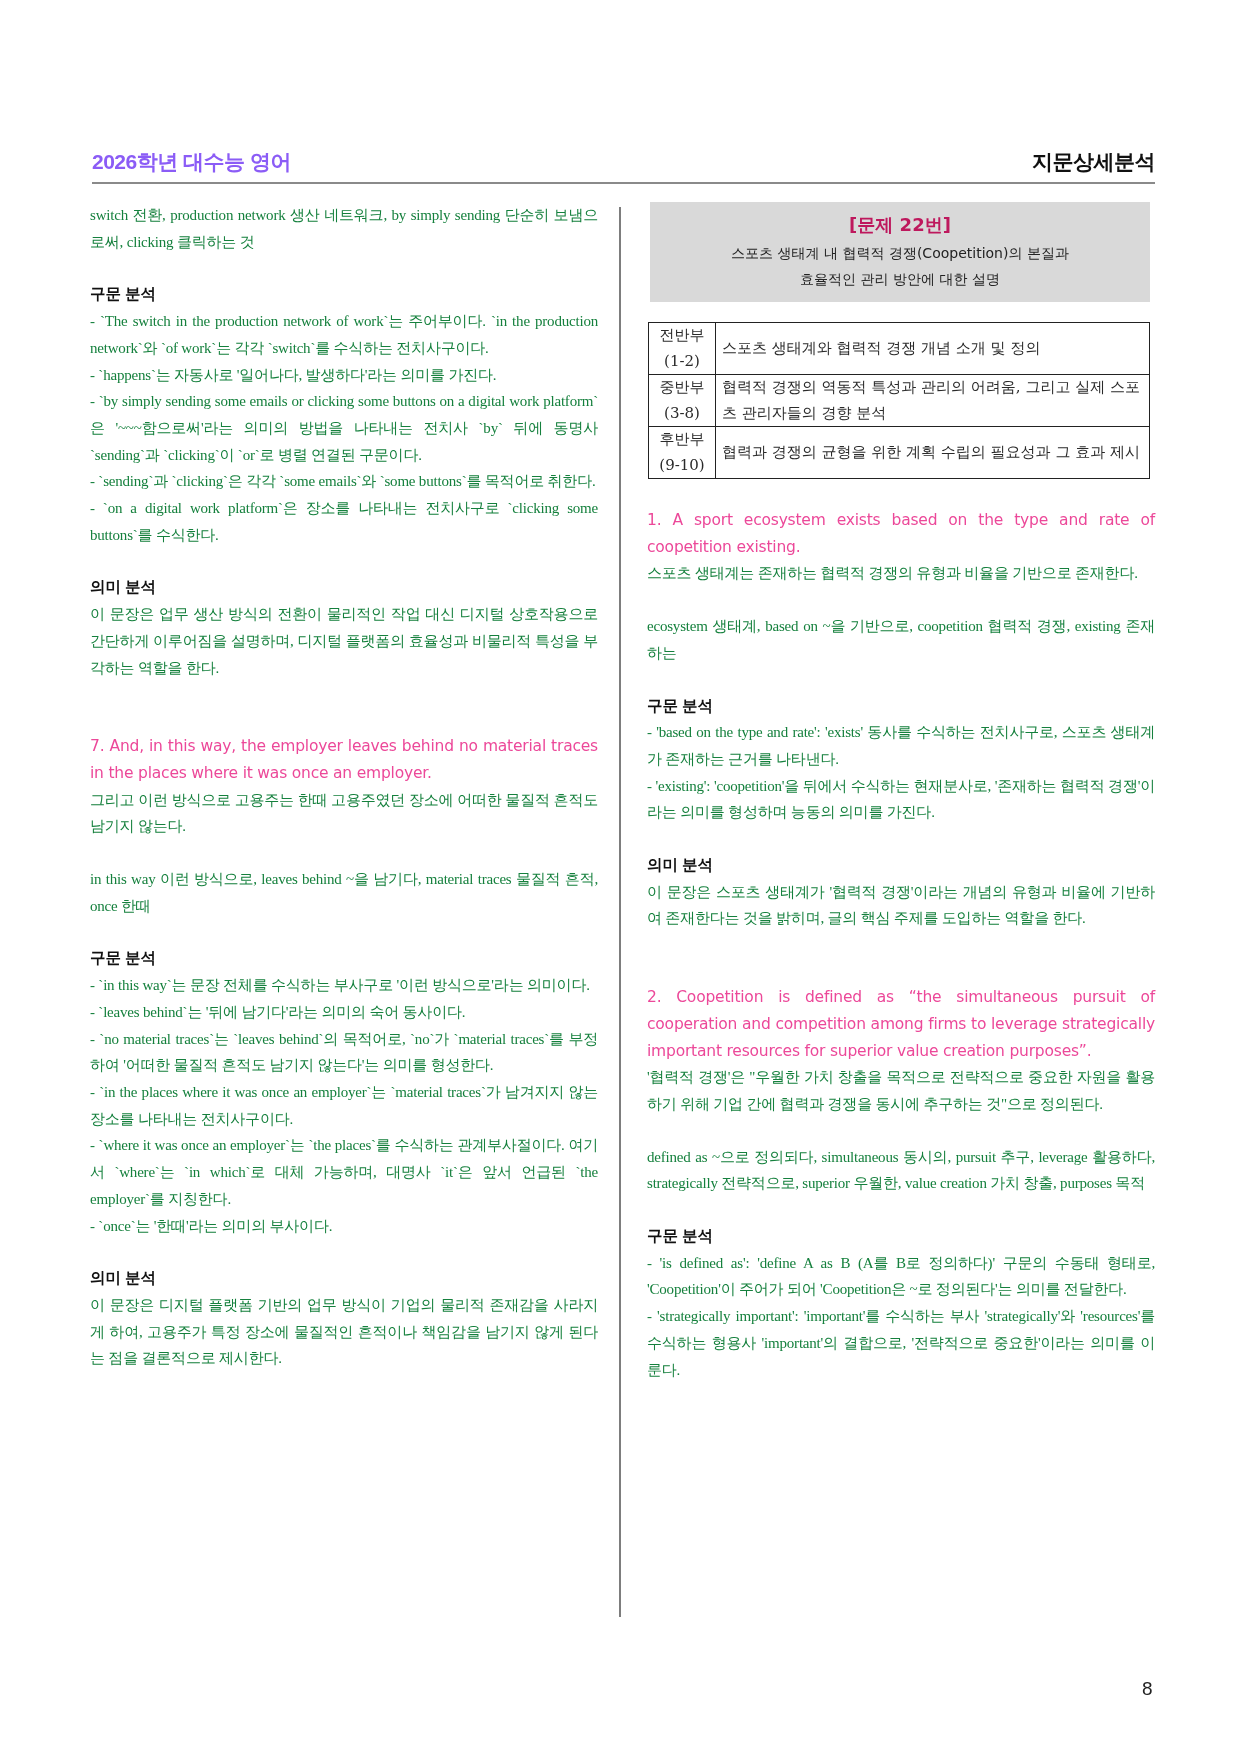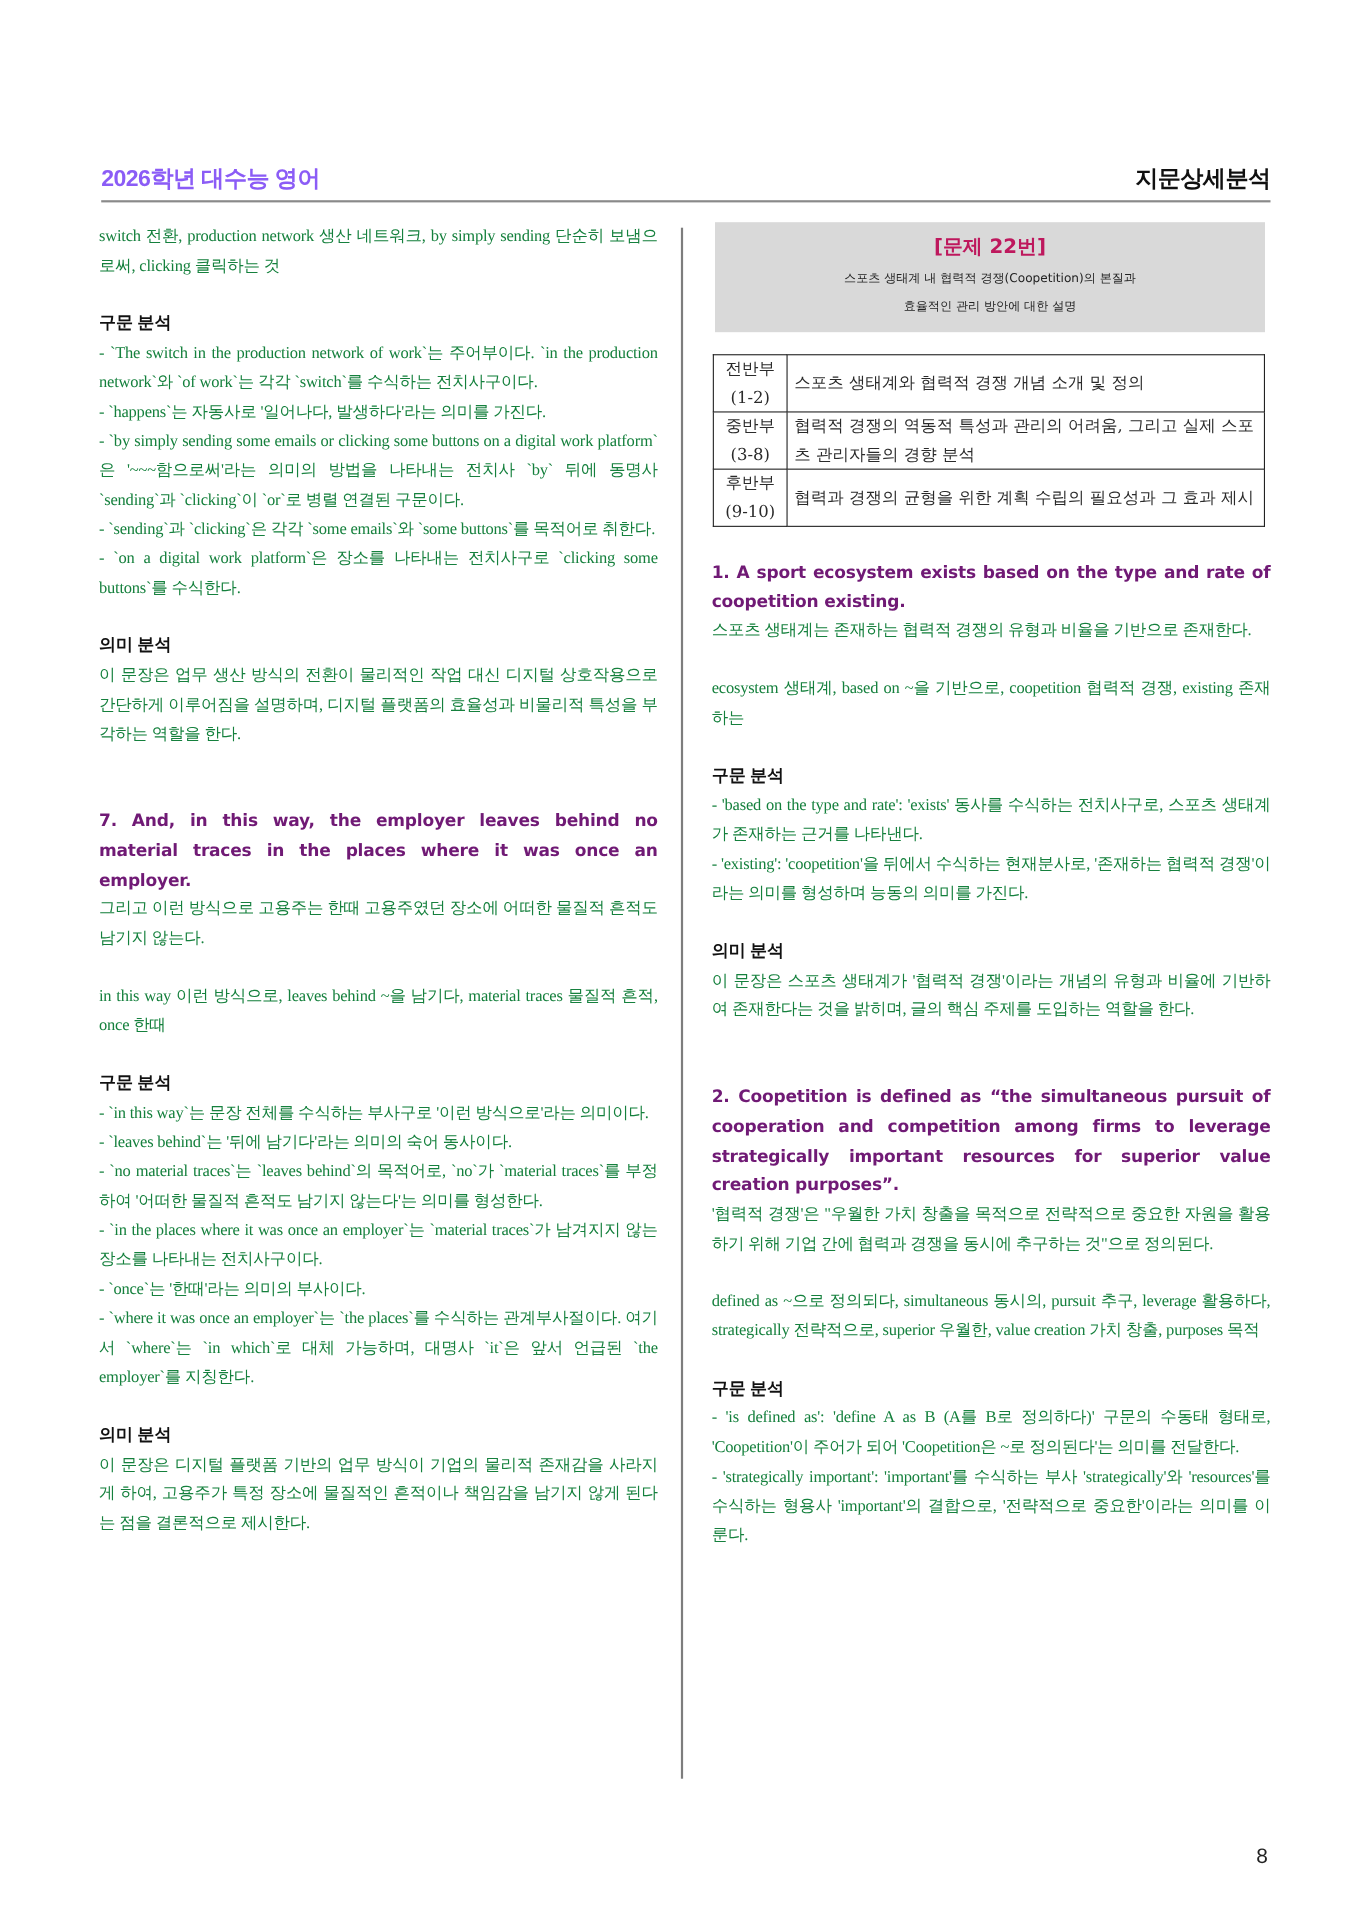--- a/index.html
+++ b/index.html
@@ -10,27 +10,27 @@
   .header-right { position:absolute; right:0; top:6px; font-family:"Liberation Sans","DejaVu Sans",sans-serif; font-weight:bold; font-size:21px; color:#111; letter-spacing:-0.5px; }
 
   .col { position:absolute; top:202px; width:508px; }
   .col-left { left:90px; }
   .col-right { left:647px; }
   .divider { position:absolute; left:619px; top:207px; width:2px; height:1410px; background:#7d7d7d; }
 
   p, .blk { margin:0; }
   .txt { font-family:Liberation Serif, serif; font-size:15px; line-height:26.7px; text-align:justify; color:#15803d; letter-spacing:-0.2px; }
   .heading { font-family:Liberation Serif, serif; font-weight:bold; font-size:15.5px; line-height:26.7px; color:#111; }
-  .sentence { font-family:"DejaVu Sans","Liberation Sans",sans-serif; font-weight:bold; font-size:15.5px; line-height:26.7px; text-align:justify; color:#701a75; letter-spacing:-0.2px; }
+  .sentence { font-family:"DejaVu Sans","Liberation Sans",sans-serif; font-weight:normal; font-size:15.5px; line-height:26.7px; text-align:justify; color:#ec4899; letter-spacing:-0.2px; }
   .gap1 { height:26px; }
   .gap2 { height:52px; }
 
   .problem-box { background:#d9d9d9; width:500px; margin-left:3px; padding:8px 0 10px 0; text-align:center; }
   .problem-title { font-family:"DejaVu Sans","Liberation Sans",sans-serif; font-weight:bold; font-size:18px; line-height:30px; color:#be185d; }
-  .problem-sub { font-family:"DejaVu Sans","Liberation Sans",sans-serif; font-size:11px; line-height:26px; color:#222; }
+  .problem-sub { font-family:"DejaVu Sans","Liberation Sans",sans-serif; font-size:14px; line-height:26px; color:#222; }
 
   table.structure { border-collapse:collapse; width:502px; margin-left:1px; margin-top:20px; }
   table.structure td { border:1.3px solid #222; font-family:"DejaVu Serif","Liberation Serif",serif; font-size:15px; line-height:25.5px; color:#2a2a2a; padding:0 6px; vertical-align:middle; }
   table.structure td.part { width:62px; text-align:center; padding:0 2px; }
 
   .page-num { position:absolute; left:1142px; top:1678px; font-family:"Liberation Sans","DejaVu Sans",sans-serif; font-size:19px; color:#222; }
 </style>
 </head>
 <body>
 
@@ -68,22 +68,22 @@
     <p class="txt">in this way 이런 방식으로, leaves behind ~을 남기다, material traces 물질적 흔적, once 한때</p>
   </div>
   <div class="gap1"></div>
 
   <div>
     <p class="heading">구문 분석</p>
     <p class="txt">- `in this way`는 문장 전체를 수식하는 부사구로 '이런 방식으로'라는 의미이다.</p>
     <p class="txt">- `leaves behind`는 '뒤에 남기다'라는 의미의 숙어 동사이다.</p>
     <p class="txt">- `no material traces`는 `leaves behind`의 목적어로, `no`가 `material traces`를 부정하여 '어떠한 물질적 흔적도 남기지 않는다'는 의미를 형성한다.</p>
     <p class="txt">- `in the places where it was once an employer`는 `material traces`가 남겨지지 않는 장소를 나타내는 전치사구이다.</p>
+    <p class="txt">- `where it was once an employer`는 `the places`를 수식하는 관계부사절이다. 여기서 `where`는 `in which`로 대체 가능하며, 대명사 `it`은 앞서 언급된 `the employer`를 지칭한다.</p>
     <p class="txt">- `once`는 '한때'라는 의미의 부사이다.</p>
-    <p class="txt">- `where it was once an employer`는 `the places`를 수식하는 관계부사절이다. 여기서 `where`는 `in which`로 대체 가능하며, 대명사 `it`은 앞서 언급된 `the employer`를 지칭한다.</p>
   </div>
   <div class="gap1"></div>
 
   <div>
     <p class="heading">의미 분석</p>
     <p class="txt">이 문장은 디지털 플랫폼 기반의 업무 방식이 기업의 물리적 존재감을 사라지게 하여, 고용주가 특정 장소에 물질적인 흔적이나 책임감을 남기지 않게 된다는 점을 결론적으로 제시한다.</p>
   </div>
 </div>
 
 <div class="col col-right">

